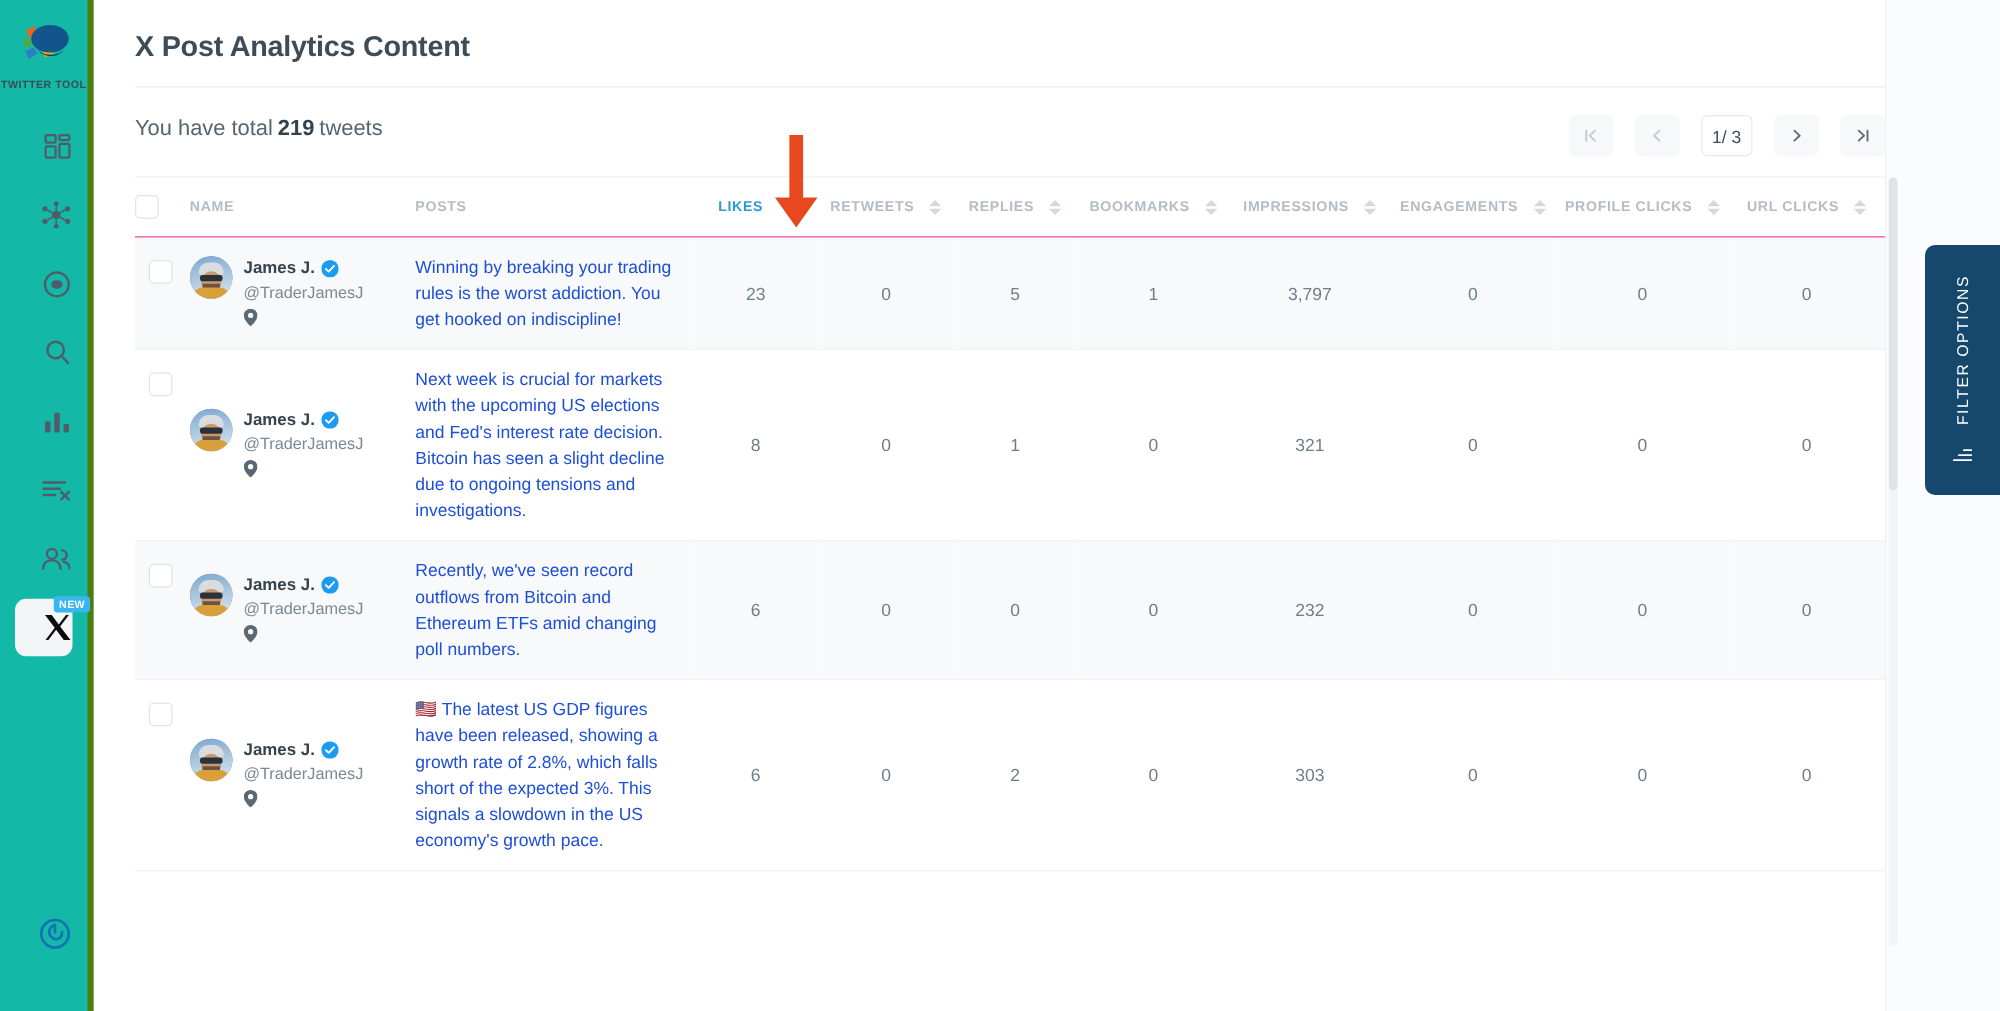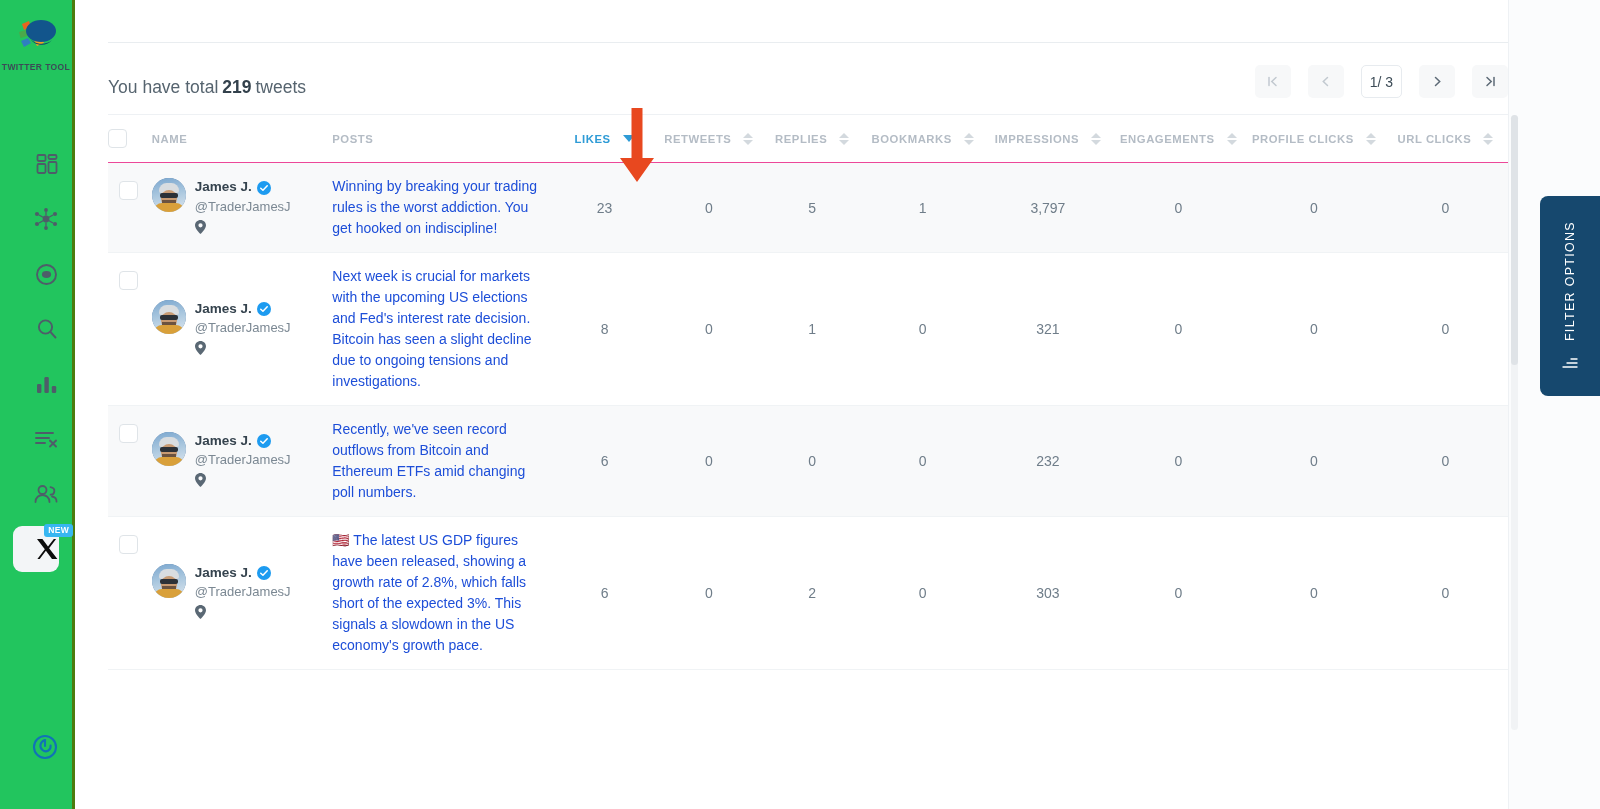--- a/index.html
+++ b/index.html
@@ -8,26 +8,25 @@
     overflow: hidden;
     font-family: "Liberation Sans", sans-serif;
     background: #ffffff;
     color: #414f5a;
   }
   .app { display: flex; width: 1600px; height: 809px; position: relative; }
 
   
   .sidebar {
     width: 75px; height: 809px;
-    background: #22c55e;
-    border-right: 3px solid #4d7c0f;
+    background: #14b8a6;
+    border-right: 5px solid #4d7c0f;
     display: flex; flex-direction: column; align-items: center;
     flex: 0 0 75px;
     position: relative;
-    gap: 47px;
   }
   .logo-wrap { margin-top: 14px; display:flex; flex-direction:column; align-items:center; }
   .logo-mark { width: 48px; height: 44px; position: relative; }
   .logo-mark svg { display:block; }
   .logo-text {
     font-size: 8.5px; letter-spacing: .4px; font-weight: 700;
     color: #3c4b57; margin-top: 4px;
   }
   .nav { margin-top: 22px; display: flex; flex-direction: column; align-items: center; gap: 0px; width: 100%; }
   .nav-item {
@@ -55,21 +54,21 @@
     font-size: 23px; font-weight: 700; color: #3d4c57; letter-spacing: -0.2px;
   }
   .page-sub {
     margin-top: 9px; font-size: 13.5px; line-height: 1.38; color: #72828f;
     max-width: 800px;
   }
   .divider { margin-top: 18px; margin-right: 92px; height: 1px; background: #e9edf0; }
 
   
   .total-bar {
-    display: flex; align-items: flex-end; justify-content: space-between;
+    display: flex; align-items: flex-start; justify-content: space-between;
     margin-top: 22px; margin-right: 92px;
   }
   .total-text { font-size: 17.5px; color: #56646f; }
   .total-text b { color: #33414c; font-weight: 700; }
   .total-text .sp { display: inline-block; width: 4px; }
 
   .pager { display: flex; gap: 17px; }
   .pg-btn {
     width: 36px; height: 33px; border-radius: 5px; background: #f7f8f9;
     display: flex; align-items: center; justify-content: center;
@@ -285,20 +284,21 @@
           </svg>
         </span>
       </div>
     </div>
   </aside>
 
   <main class="main">
     <div class="right-rail"></div>
 
     <div class="content">
+      <h1 class="page-title">X Post Analytics Content</h1>
       <div class="divider"></div>
 
       <div class="total-bar">
         <div class="total-text">
           <span>You have total</span><span class="sp"></span><b>219</b><span class="sp"></span><span>tweets</span>
         </div>
 
         <div class="pager">
           <button class="pg-btn">
             <svg width="13" height="13" viewBox="0 0 13 13" fill="none" stroke="currentColor" stroke-width="1.5" stroke-linecap="round">

